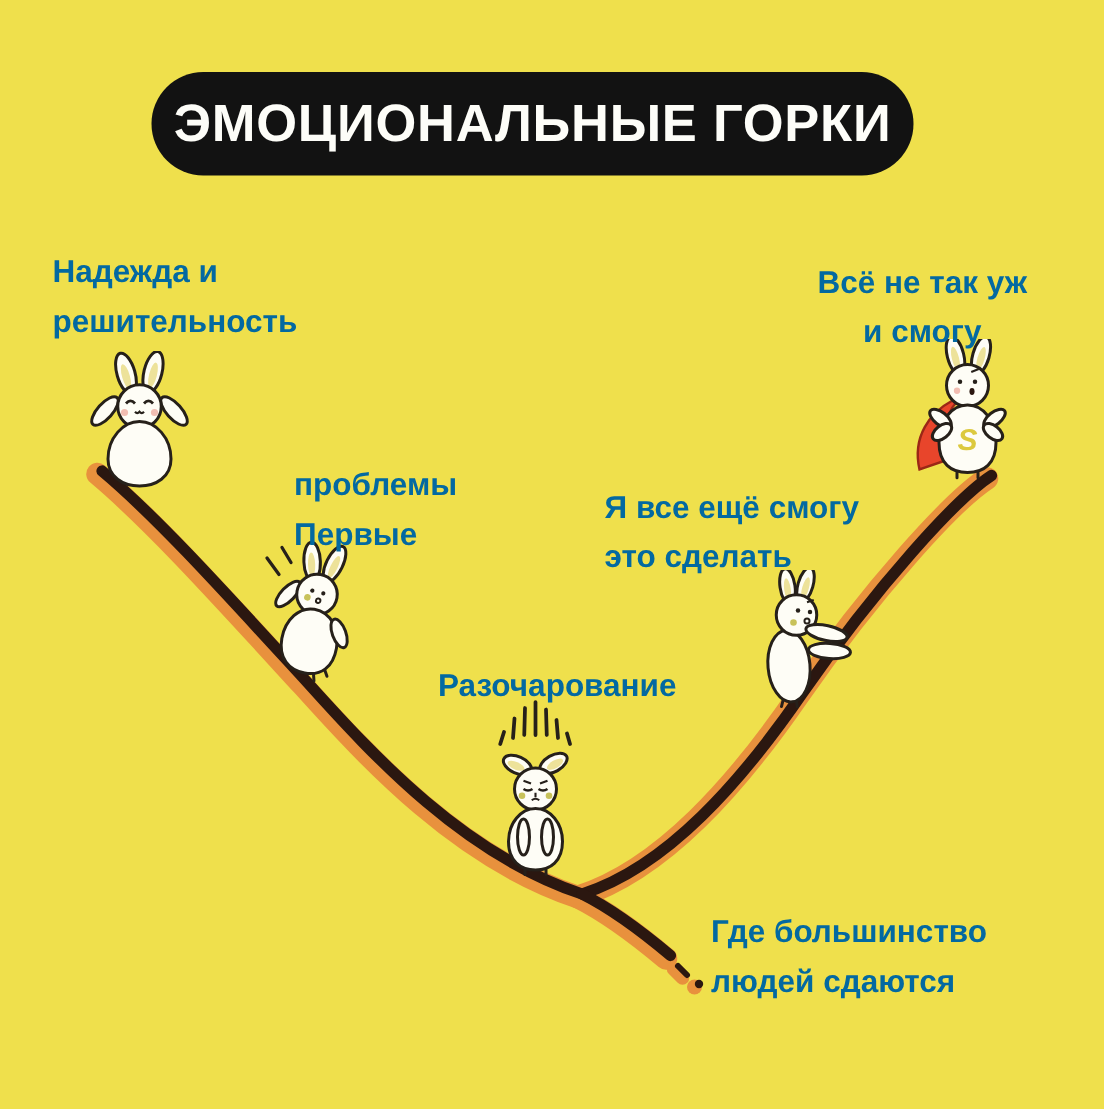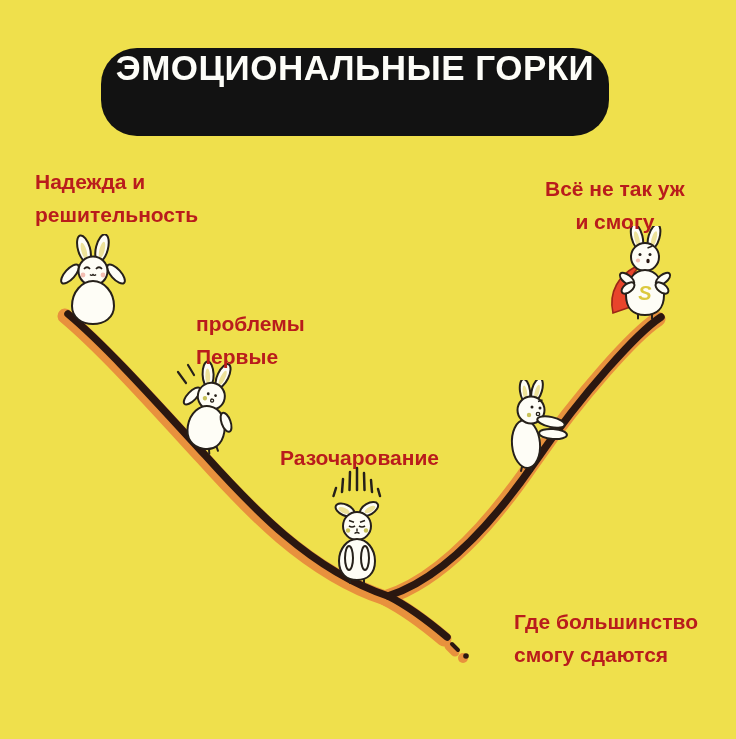--- a/index.html
+++ b/index.html
@@ -1,40 +1,40 @@
 <!DOCTYPE html>
 <html><head>
 <meta charset="utf-8">
 <style>
   html,body{margin:0;padding:0;background:#EFE04C;}
   .canvas{
     position:relative;width:736px;height:739px;background:#EFE04C;
     overflow:hidden;font-family:"Liberation Sans",sans-serif;
   }
   .title-pill{
-    position:absolute;left:101px;top:48px;width:508px;height:88px;
+    position:absolute;left:101px;top:48px;width:508px;height:69px;
     background:#121212;border-radius:36px;
-    display:flex;align-items:flex-start;justify-content:center;
+    display:flex;align-items:center;justify-content:center;
   }
   .title-pill span{
     color:#FDFDF8;font-size:35px;font-weight:700;letter-spacing:.5px;white-space:nowrap;
   }
   .curve-svg,.char{position:absolute;}
   .curve-svg{left:0;top:0;}
   .label{
-    position:absolute;color:#b91c1c;font-size:21px;font-weight:700;
+    position:absolute;color:#0369a1;font-size:21px;font-weight:700;
     line-height:33px;white-space:nowrap;
   }
   .label .line{display:block;}
   .label-hope{left:35px;top:165px;}
   .label-first-problems{left:196px;top:307px;}
-  .label-disappointment{left:280px;top:441px;}
+  .label-disappointment{left:292px;top:441px;}
   .label-still-can{left:403px;top:322px;}
   .label-not-so-bad{left:545px;top:172px;text-align:center;}
-  .label-give-up{left:474px;top:605px;margin-left:40px;}
+  .label-give-up{left:474px;top:605px;}
   .char-hope{left:56px;top:234px;}
   .char-slipping{left:172px;top:358px;}
   .char-sad{left:322px;top:462px;}
   .char-climbing{left:498px;top:380px;}
   .char-hero{left:598px;top:226px;}
 </style>
 </head>
 <body>
 
 <div class="canvas">
@@ -163,24 +163,28 @@
 
   <div class="label label-first-problems">
     <span class="line">проблемы</span>
     <span class="line">Первые</span>
   </div>
 
   <div class="label label-disappointment">
     <span class="line">Разочарование</span>
   </div>
 
+  <div class="label label-still-can">
+    <span class="line">Я все ещё смогу</span>
+    <span class="line">это сделать</span>
+  </div>
 
   <div class="label label-not-so-bad">
     <span class="line">Всё не так уж</span>
     <span class="line">и смогу</span>
   </div>
 
   <div class="label label-give-up">
     <span class="line">Где большинство</span>
-    <span class="line">смогу сдаются</span>
+    <span class="line">людей сдаются</span>
   </div>
 
 </div>
 
 </body></html>

